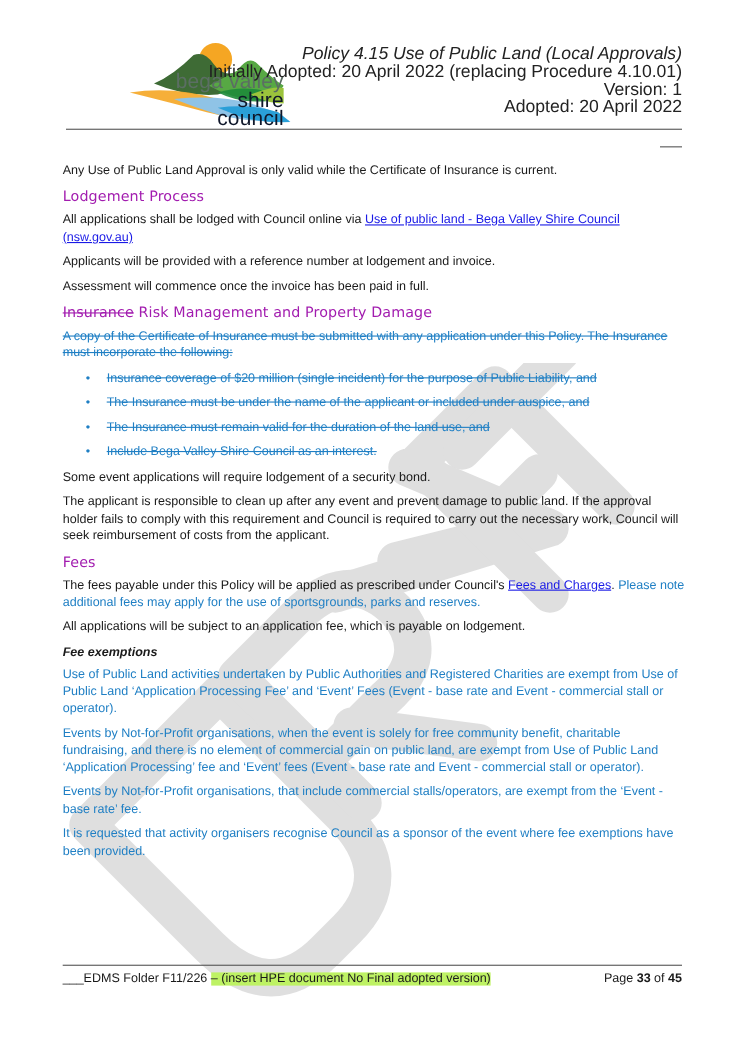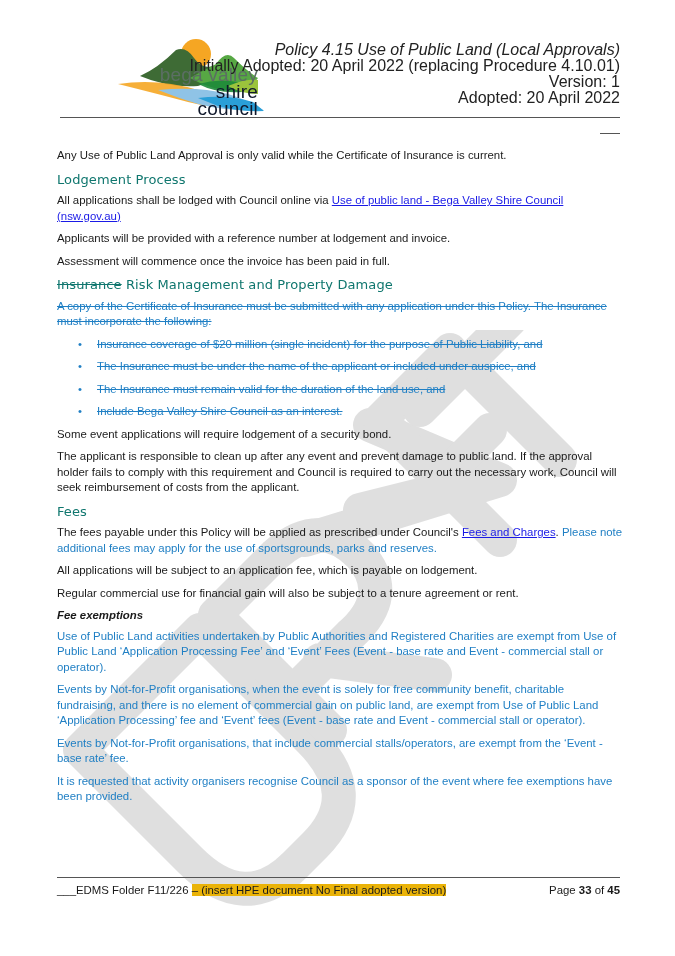--- a/index.html
+++ b/index.html
@@ -15,36 +15,36 @@
   .hdr-right { position:absolute; right:55px; top:42px; text-align:right;
                font-size:16px; line-height:16px; color:#222; }
   .hdr-title { font-style:italic; }
   .hdr-rule { position:absolute; left:60px; right:55px; top:117px; border-top:1px solid #555; }
   .hdr-rule2 { position:absolute; right:55px; top:133px; width:20px; border-top:1px solid #555; }
 
   
   .content { position:absolute; left:57px; top:148px; width:566px; font-size:11.4px; line-height:15.5px; }
   p { margin:0 0 7px 0; }
   h2 { font-family:"DejaVu Sans", sans-serif; font-weight:normal; font-size:13px;
-       color:#0f766e; margin:8px 0 6px 0; letter-spacing:0.1px; }
+       color:#a21caf; margin:8px 0 6px 0; letter-spacing:0.1px; }
   .blue { color:#1f7fc4; }
   .strike { text-decoration:line-through; color:#1f7fc4; }
   a { color:#1a1ae6; text-decoration:underline; }
   ul { margin:0 0 4px 0; padding:0 0 0 40px; list-style:none; }
   ul li { position:relative; margin:0 0 7px 0; }
   ul li::before { content:"\2022"; position:absolute; left:-19px; color:#1f7fc4; }
   .subhead { font-style:italic; font-weight:bold; margin:0 0 5px 0; }
 
   
   .watermark { position:absolute; left:40px; top:330px; width:560px; height:580px; pointer-events:none; }
 
   
   .ftr-rule { position:absolute; left:57px; right:55px; top:877px; border-top:1px solid #555; }
   .ftr { position:absolute; left:57px; right:55px; top:884px; font-size:11.4px; }
-  .ftr-left .hl { background:#eab308; }
+  .ftr-left .hl { background:#bef264; }
   .ftr-right { position:absolute; right:0; top:0; }
 </style>
 </head>
 <body>
 
 <div class="page">
 
   <svg class="watermark" viewBox="0 0 560 580">
     <g fill="none" stroke="#dcdcdc" stroke-width="34" stroke-linecap="round" stroke-linejoin="round" opacity="0.9">
 
@@ -103,21 +103,20 @@
       <li class="strike">The Insurance must be under the name of the applicant or included under auspice, and</li>
       <li class="strike">The Insurance must remain valid for the duration of the land use, and</li>
       <li class="strike">Include Bega Valley Shire Council as an interest.</li>
     </ul>
     <p>Some event applications will require lodgement of a security bond.</p>
     <p>The applicant is responsible to clean up after any event and prevent damage to public land. If the approval holder fails to comply with this requirement and Council is required to carry out the necessary work, Council will seek reimbursement of costs from the applicant.</p>
 
     <h2>Fees</h2>
     <p><span>The fees payable under this Policy will be applied as prescribed under Council's </span><a>Fees and Charges</a><span>. </span><span class="blue">Please note additional fees may apply for the use of sportsgrounds, parks and reserves.</span></p>
     <p>All applications will be subject to an application fee, which is payable on lodgement.</p>
-    <p>Regular commercial use for financial gain will also be subject to a tenure agreement or rent.</p>
     <p class="subhead">Fee exemptions</p>
     <p class="blue">Use of Public Land activities undertaken by Public Authorities and Registered Charities are exempt from Use of Public Land ‘Application Processing Fee’ and ‘Event’ Fees (Event - base rate and Event - commercial stall or operator).</p>
     <p class="blue">Events by Not-for-Profit organisations, when the event is solely for free community benefit, charitable fundraising, and there is no element of commercial gain on public land, are exempt from Use of Public Land ‘Application Processing’ fee and ‘Event’ fees (Event - base rate and Event - commercial stall or operator).</p>
     <p class="blue">Events by Not-for-Profit organisations, that include commercial stalls/operators, are exempt from the ‘Event - base rate’ fee.</p>
     <p class="blue">It is requested that activity organisers recognise Council as a sponsor of the event where fee exemptions have been provided.</p>
   </div>
 
   <div class="ftr-rule"></div>
   <div class="ftr">
     <span class="ftr-left"><span>___EDMS Folder F11/226 </span><span class="hl">– (insert HPE document No Final adopted version)</span></span>

